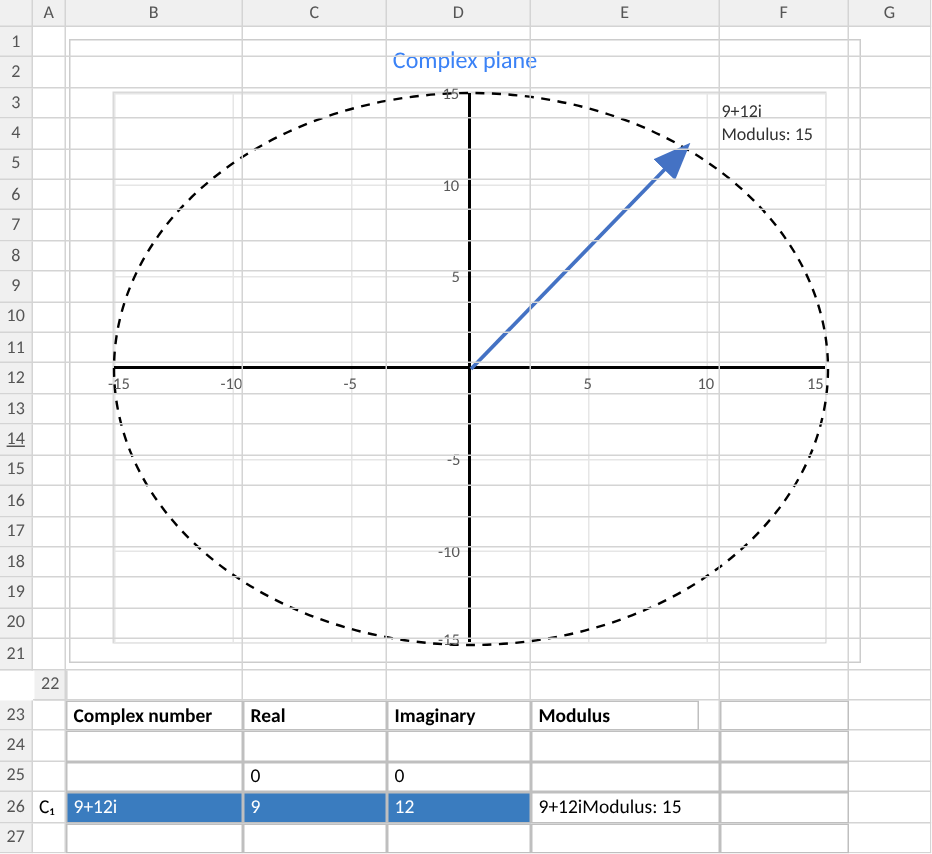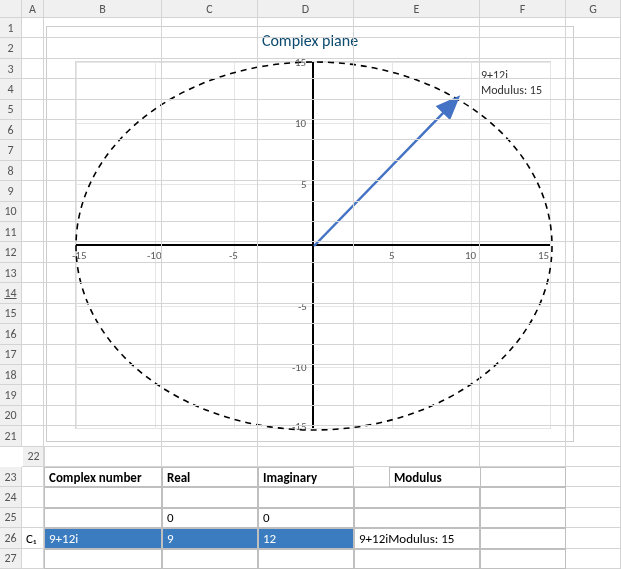--- a/index.html
+++ b/index.html
@@ -43,21 +43,21 @@
     box-sizing: border-box;
   }
   .chart-box {
     position: absolute;
     background: #fff;
     border: 1px solid #ccc;
     box-sizing: border-box;
   }
   .chart-title {
     text-align: center;
-    color: #0c4a6e;
+    color: #3b82f6;
     font-size: 16px;
     margin-top: 4px;
   }
   .plot-area {
     position: absolute;
     border: 1px solid #d9d9d9;
     box-sizing: border-box;
   }
   .plot-grid-line-v, .plot-grid-line-h {
     position: absolute;
@@ -235,21 +235,21 @@
     <div class="grid-line" style="left: 22px; top: 445.556px; height: 1px; width: 599px;"></div>
     <div class="grid-line" style="left: 22px; top: 465.963px; height: 1px; width: 599px;"></div>
     <div class="grid-line" style="left: 22px; top: 486.37px; height: 1px; width: 599px;"></div>
     <div class="grid-line" style="left: 22px; top: 506.778px; height: 1px; width: 599px;"></div>
     <div class="grid-line" style="left: 22px; top: 527.185px; height: 1px; width: 599px;"></div>
     <div class="grid-line" style="left: 22px; top: 547.593px; height: 1px; width: 599px;"></div>
     <div class="grid-line" style="left: 22px; top: 568px; height: 1px; width: 599px;"></div>
     <div class="cell table-cell header-cell" style="left: 162px; top: 466.963px; width: 96px; height: 20.4074px;">Real</div>
     <div class="cell table-cell header-cell" style="left: 44px; top: 466.963px; width: 118px; height: 20.4074px;">Complex number</div>
     <div class="cell table-cell header-cell" style="left: 258px; top: 466.963px; width: 96px; height: 20.4074px;">Imaginary</div>
-    <div class="cell table-cell header-cell" style="left: 354px; top: 466.963px; width: 112px; height: 20.4074px; margin-left: 35px;">Modulus</div>
+    <div class="cell table-cell header-cell" style="left: 354px; top: 466.963px; width: 112px; height: 20.4074px;">Modulus</div>
     <div class="cell table-cell" style="left: 480px; top: 466.963px; width: 86px; height: 20.4074px;"></div>
     <div class="cell table-cell" style="left: 44px; top: 487.37px; width: 118px; height: 20.4074px;"></div>
     <div class="cell table-cell" style="left: 162px; top: 487.37px; width: 96px; height: 20.4074px;"></div>
     <div class="cell table-cell" style="left: 258px; top: 487.37px; width: 96px; height: 20.4074px;"></div>
     <div class="cell table-cell" style="left: 354px; top: 487.37px; width: 126px; height: 20.4074px;"></div>
     <div class="cell table-cell" style="left: 480px; top: 487.37px; width: 86px; height: 20.4074px;"></div>
     <div class="cell table-cell" style="left: 44px; top: 507.778px; width: 118px; height: 20.4074px;"></div>
     <div class="cell table-cell" style="left: 162px; top: 507.778px; width: 96px; height: 20.4074px;">0</div>
     <div class="cell table-cell" style="left: 258px; top: 507.778px; width: 96px; height: 20.4074px;">0</div>
     <div class="cell table-cell" style="left: 354px; top: 507.778px; width: 126px; height: 20.4074px;"></div>

